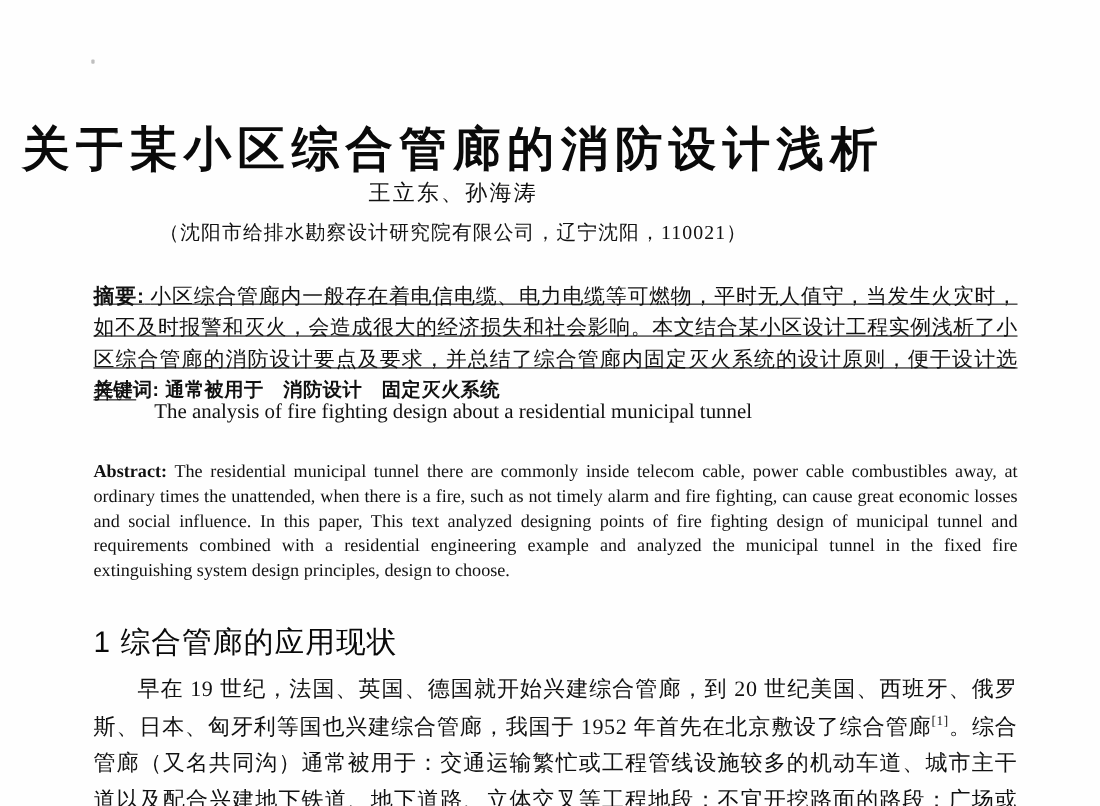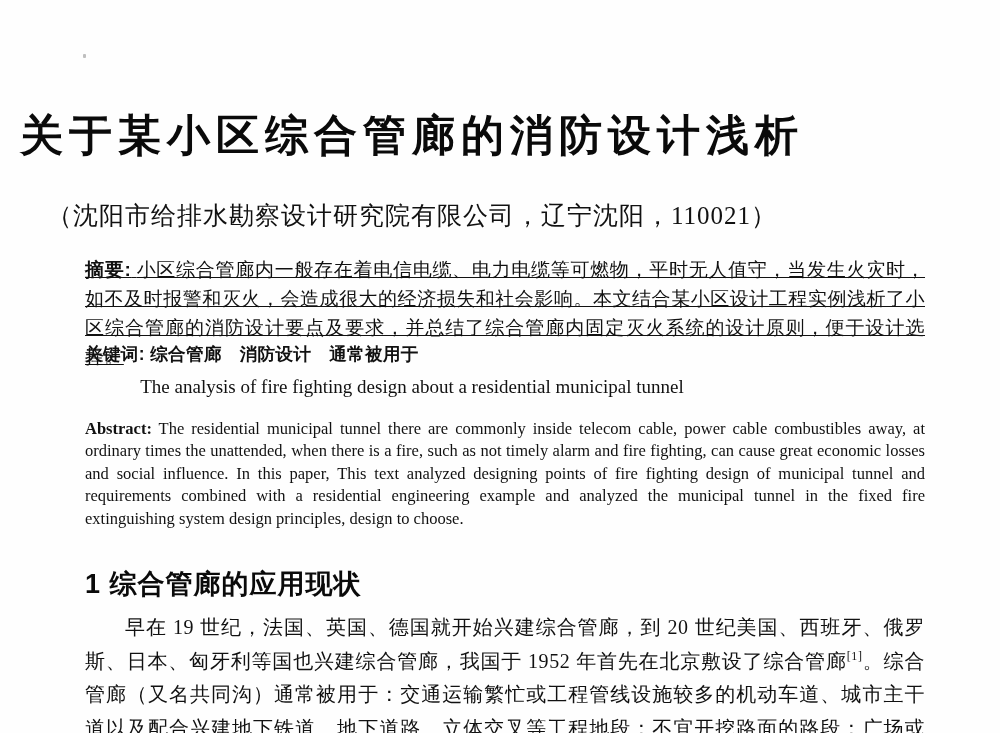--- a/index.html
+++ b/index.html
@@ -34,21 +34,21 @@
     letter-spacing: 6px;
     color: #0a0a0a;
   }
   .authors {
     top: 162px;
     font-size: 20px;
     letter-spacing: 2px;
   }
   .affiliation {
     top: 199px;
-    font-size: 25px;
+    font-size: 18px;
     letter-spacing: 1px;
   }
   .abstract-cn {
     top: 236px;
     font-size: 19px;
     line-height: 29px;
     text-align: justify;
     letter-spacing: 0.4px;
     text-decoration: underline;
   }
@@ -57,41 +57,41 @@
     font-weight: bold;
   }
   .keywords-cn {
     top: 324px;
     font-family: "Liberation Sans", "DejaVu Sans", sans-serif;
     font-weight: bold;
     font-size: 17.5px;
     letter-spacing: 0.4px;
   }
   .title-en {
-    top: 376px;
+    top: 364px;
     font-size: 19px;
   }
   .abstract-en {
     top: 401px;
     font-size: 16.5px;
     line-height: 22.5px;
     text-align: justify;
   }
   .abstract-en .en-label, .keywords-en .en-label {
     font-weight: bold;
     margin-top: 29px;
   }
   .keywords-en {
     top: 510px;
     font-size: 16.5px;
   }
   .heading-1 {
     top: 544px;
     font-family: "Liberation Sans", "DejaVu Sans", sans-serif;
-    font-weight: bold;
+    font-weight: normal;
     font-size: 27px;
     letter-spacing: 1px;
     color: #0a0a0a;
   }
   .para-1 {
     top: 591px;
     font-size: 20px;
     line-height: 33.5px;
     text-align: justify;
     text-indent: 2em;
@@ -114,31 +114,32 @@
 </head>
 <body>
 
 <div class="page">
 
   <span class="speck speck-a"></span>
   <span class="speck speck-b"></span>
 
   <h1 class="block centered title-cn">关于某小区综合管廊的消防设计浅析</h1>
 
+  <div class="block centered authors">王立东、孙海涛</div>
 
   <div class="block centered affiliation">（沈阳市给排水勘察设计研究院有限公司，辽宁沈阳，110021）</div>
 
   <p class="block abstract-cn">
     <span class="cn-label">摘要:</span>
     <span>小区综合管廊内一般存在着电信电缆、电力电缆等可燃物，平时无人值守，当发生火灾时，如不及时报警和灭火，会造成很大的经济损失和社会影响。本文结合某小区设计工程实例浅析了小区综合管廊的消防设计要点及要求，并总结了综合管廊内固定灭火系统的设计原则，便于设计选择。</span>
   </p>
 
   <p class="block keywords-cn">
     <span class="cn-label">关键词:</span>
-    <span>综合管廊　消防设计　通常被用于</span>
+    <span>通常被用于　消防设计　固定灭火系统</span>
   </p>
 
   <div class="block centered title-en">The analysis of fire fighting design about a residential municipal tunnel</div>
 
   <p class="block abstract-en">
     <span class="en-label">Abstract:</span>
     <span>The residential municipal tunnel there are commonly inside telecom cable, power cable combustibles away, at ordinary times the unattended, when there is a fire, such as not timely alarm and fire fighting, can cause great economic losses and social influence. In this paper, This text analyzed designing points of fire fighting design of municipal tunnel and requirements combined with a residential engineering example and analyzed the municipal tunnel in the fixed fire extinguishing system design principles, design to choose.</span>
   </p>
 
 

